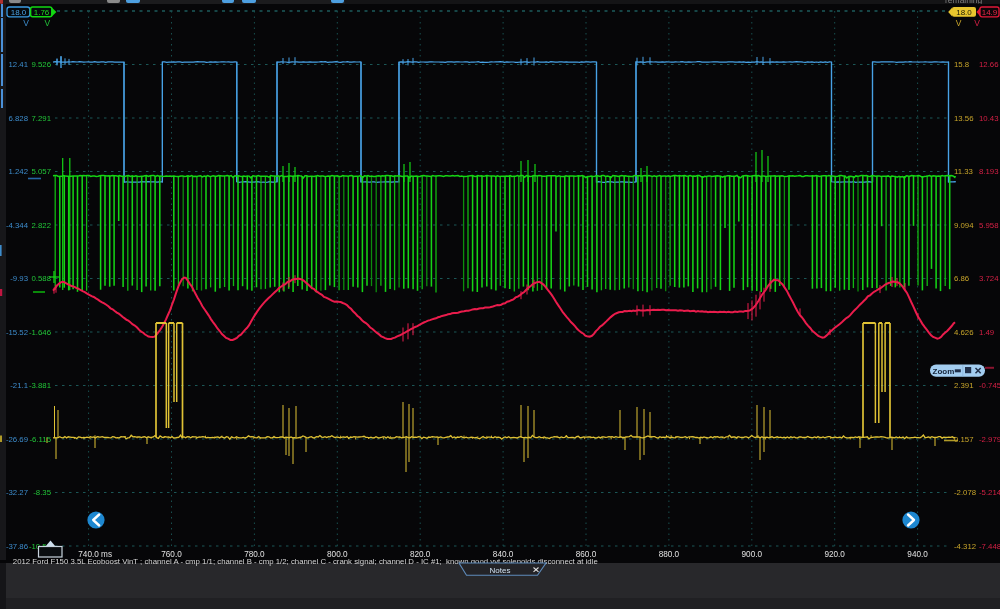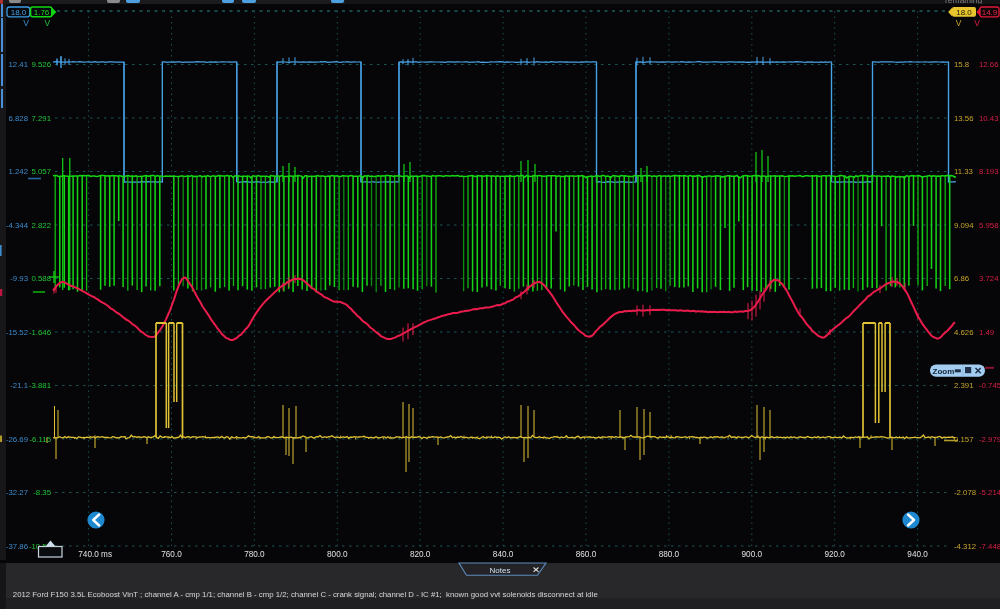--- a/index.html
+++ b/index.html
@@ -20,21 +20,21 @@
       <span style="position:absolute;left:5px;top:0;color:#7d7d7d;font-size:8.5px">remaining</span>
     </div>
 <div class="abs" style="left:0;top:3.5px;width:6px;height:556px;background:#17171a"></div>
 <div class="abs" style="left:0.5px;top:4px;width:2px;height:12.5px;background:#4a90d8"></div>
 <div class="abs" style="left:0.5px;top:18px;width:2px;height:34.2px;background:#4a90d8"></div>
 <div class="abs" style="left:0.5px;top:54px;width:2px;height:32.4px;background:#4a90d8"></div>
 <div class="abs" style="left:0.5px;top:88.5px;width:2px;height:19.2px;background:#4a90d8"></div>
 <div class="abs" style="left:0;top:563px;width:1000px;height:46px;background:#28282b"></div>
 <div class="abs" style="left:0;top:598px;width:1000px;height:11px;background:#202023"></div>
 <div class="abs" style="left:0;top:563px;width:6px;height:46px;background:#151518"></div>
-<div class="abs" style="left:12.8px;top:590px;color:#d6d6d6;font-size:7.8px;white-space:nowrap">2012 Ford F150 3.5L Ecoboost VinT ; channel A - cmp 1/1; channel B - cmp 1/2; channel C - crank signal; channel D - IC #1;&nbsp; known good vvt solenoids disconnect at idle</div>
+<div class="abs" style="left:12.8px;top:557px;color:#d6d6d6;font-size:7.8px;white-space:nowrap">2012 Ford F150 3.5L Ecoboost VinT ; channel A - cmp 1/1; channel B - cmp 1/2; channel C - crank signal; channel D - IC #1;&nbsp; known good vvt solenoids disconnect at idle</div>
 <svg class="abs" style="left:0;top:0" width="1000" height="609" viewBox="0 0 1000 609">
 <line x1="55" y1="64.5" x2="949" y2="64.5" stroke="#1b5656" stroke-width="1" stroke-dasharray="2.5 4.5"></line>
 <line x1="55" y1="118.0" x2="949" y2="118.0" stroke="#1b5656" stroke-width="1" stroke-dasharray="2.5 4.5"></line>
 <line x1="55" y1="171.5" x2="949" y2="171.5" stroke="#1b5656" stroke-width="1" stroke-dasharray="2.5 4.5"></line>
 <line x1="55" y1="225.0" x2="949" y2="225.0" stroke="#1b5656" stroke-width="1" stroke-dasharray="2.5 4.5"></line>
 <line x1="55" y1="278.5" x2="949" y2="278.5" stroke="#1b5656" stroke-width="1" stroke-dasharray="2.5 4.5"></line>
 <line x1="55" y1="332.0" x2="949" y2="332.0" stroke="#1b5656" stroke-width="1" stroke-dasharray="2.5 4.5"></line>
 <line x1="55" y1="385.5" x2="949" y2="385.5" stroke="#1b5656" stroke-width="1" stroke-dasharray="2.5 4.5"></line>
 <line x1="55" y1="439.0" x2="949" y2="439.0" stroke="#1b5656" stroke-width="1" stroke-dasharray="2.5 4.5"></line>
 <line x1="55" y1="492.5" x2="949" y2="492.5" stroke="#1b5656" stroke-width="1" stroke-dasharray="2.5 4.5"></line>

